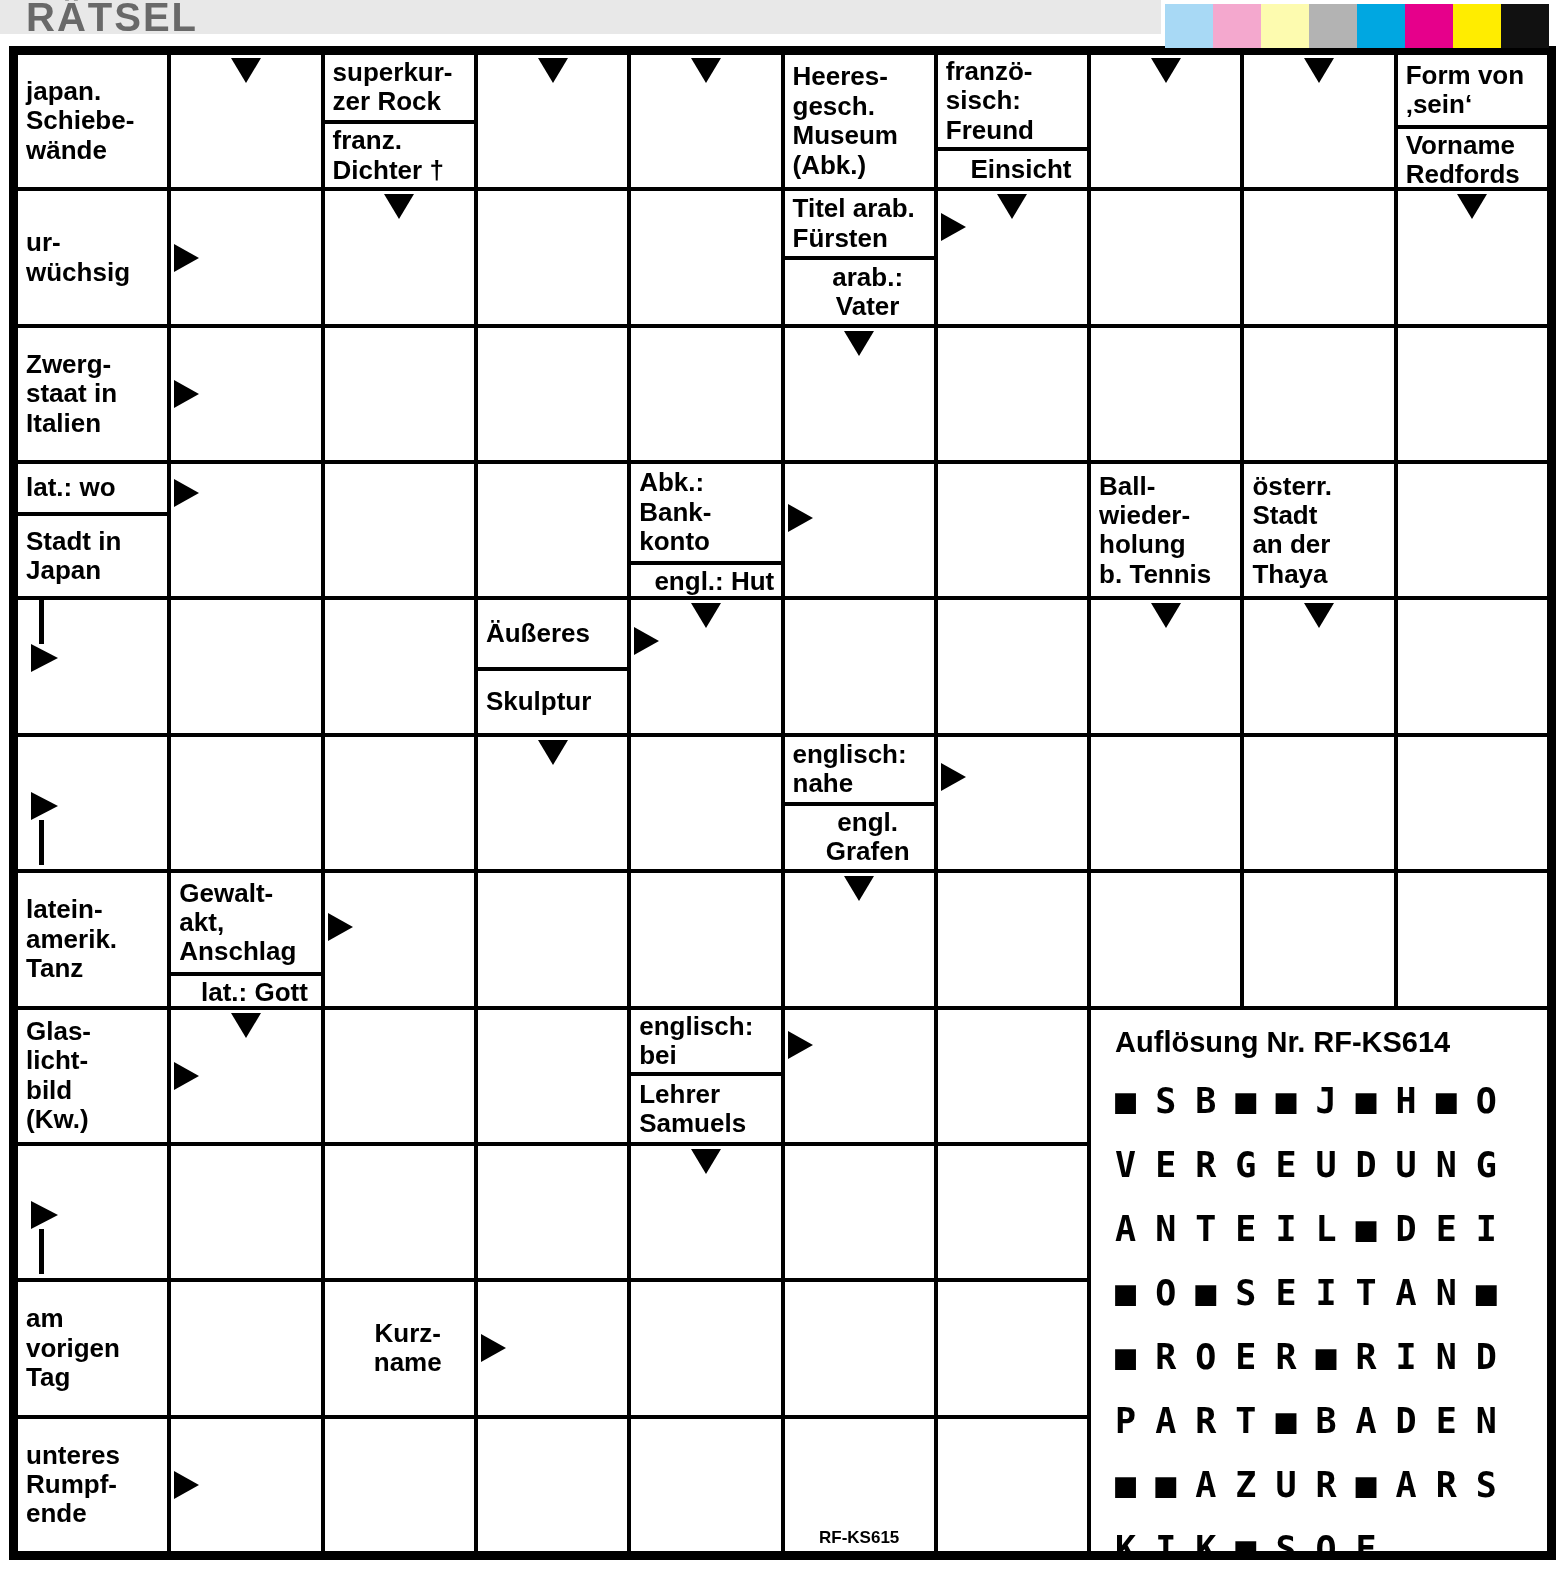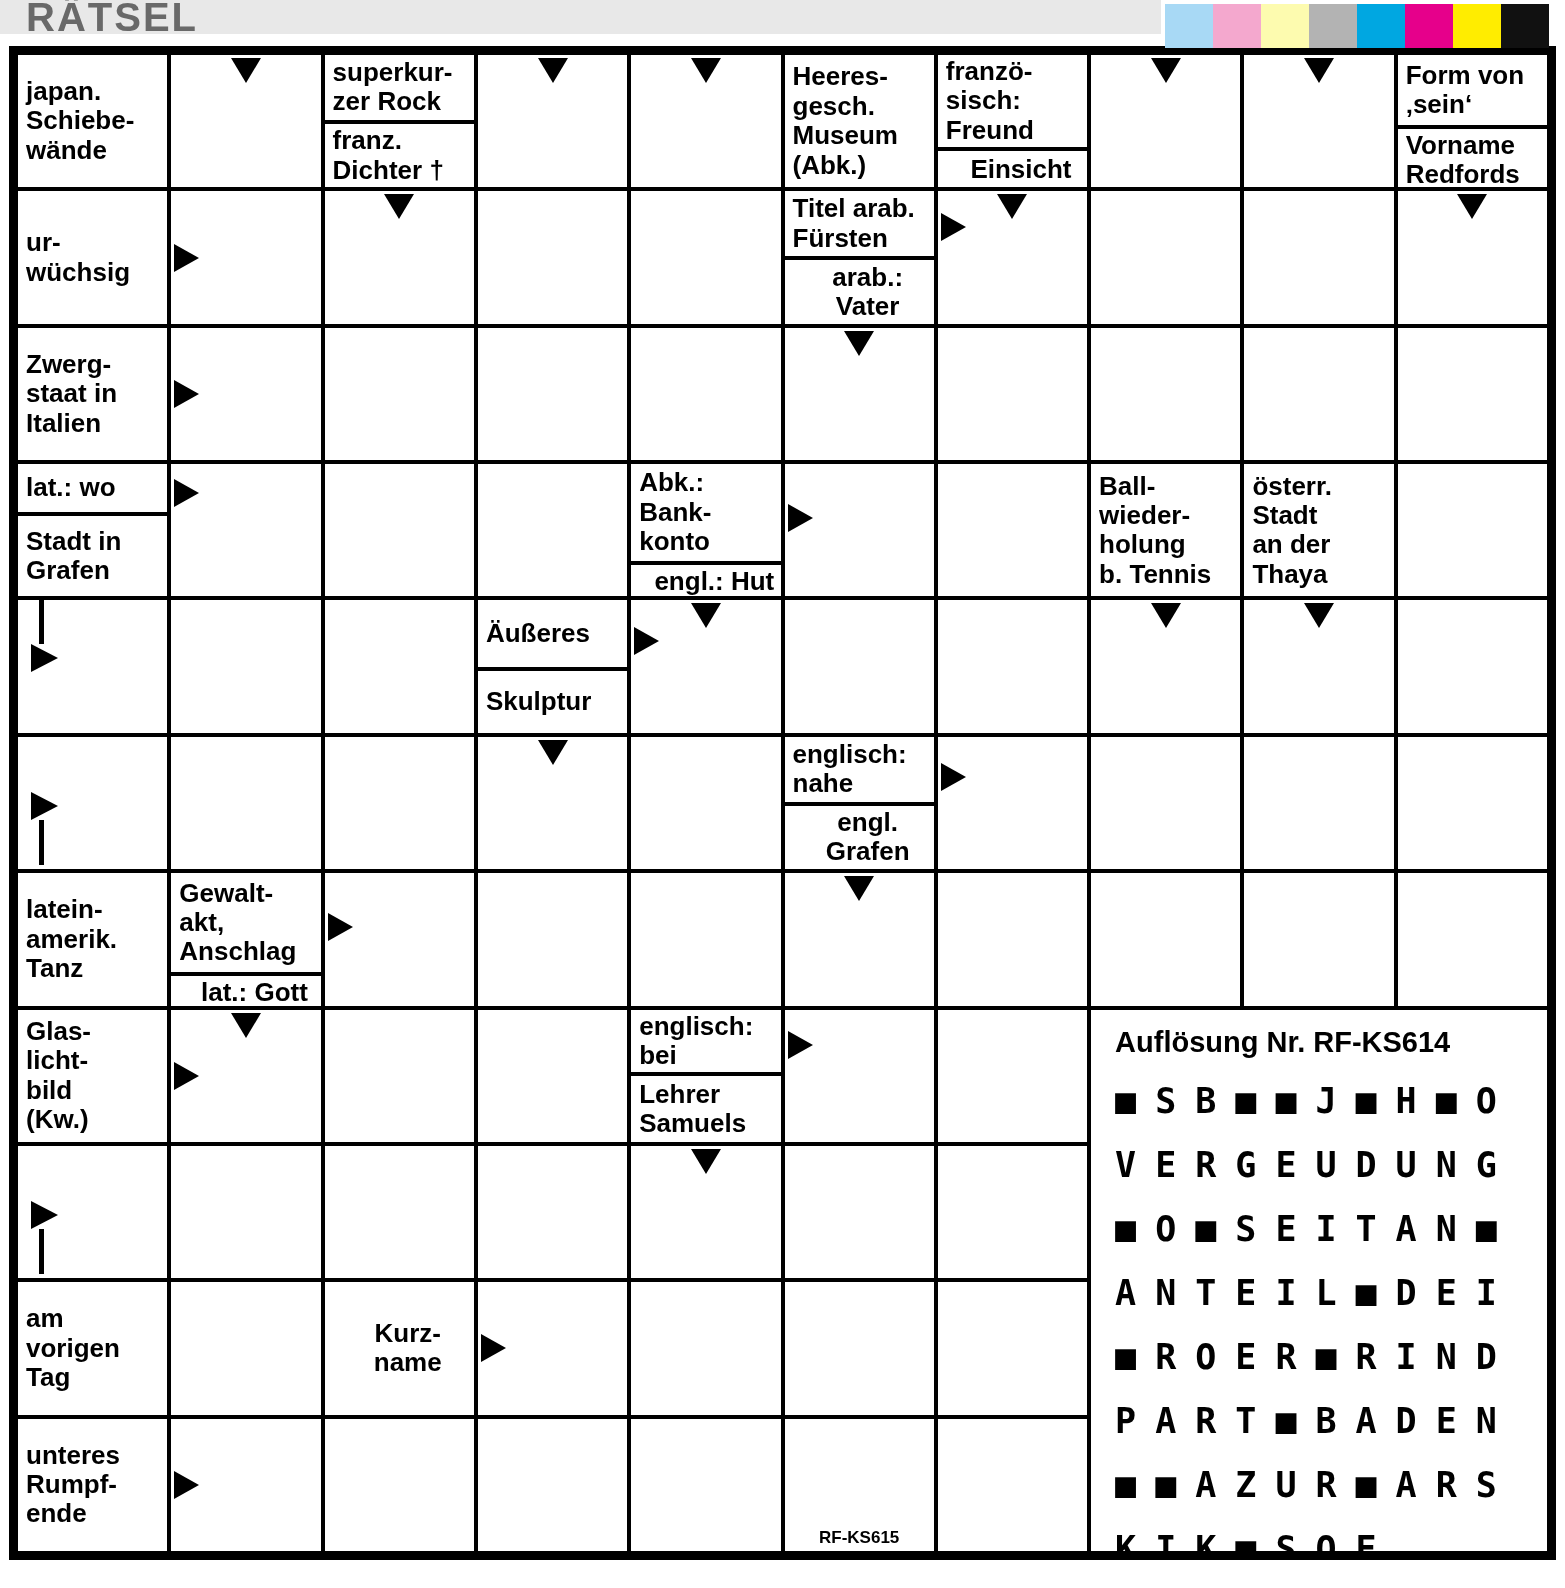--- a/index.html
+++ b/index.html
@@ -148,21 +148,21 @@
       <span class="ad"></span>
     </div>
   <div class="cell letter"></div>
   <div class="cell letter"></div>
   <div class="cell letter"></div>
   <div class="cell letter"></div>
 
   <div class="cell clue">
     <div class="part divider" style="flex:0 0 39%">lat.: wo</div>
     <div class="part">Stadt in
-Grafen</div>
+Japan</div>
   </div>
   <div class="cell letter">
       <span class="ar t11"></span>
     </div>
   <div class="cell letter"></div>
   <div class="cell letter"></div>
   <div class="cell clue">
     <div class="part divider" style="flex:0 0 76%">Abk.:
 Bank-
 konto</div>
@@ -330,22 +330,22 @@
   <div class="cell letter">
       <span class="plabel">RF-KS615</span>
     </div>
   <div class="cell letter"></div>
 
   <div class="cell solution" style="grid-area:8 / 8 / 12 / 11;">
     <div class="solution-title">Auflösung Nr. RF-KS614</div>
     <div>
       <div class="srow">■SB■■J■H■O</div>
       <div class="srow">VERGEUDUNG</div>
+      <div class="srow">ANTEIL■DEI</div>
       <div class="srow">■O■SEITAN■</div>
-      <div class="srow">ANTEIL■DEI</div>
       <div class="srow">■ROER■RIND</div>
       <div class="srow">PART■BADEN</div>
       <div class="srow">■■AZUR■ARS</div>
       <div class="srow">KIK■SOE</div>
       <div class="srow">■DEFEKT</div>
       <div class="srow">WELK■EW</div>
       <div class="srow">■ANKARA</div>
     </div>
   </div>
 

